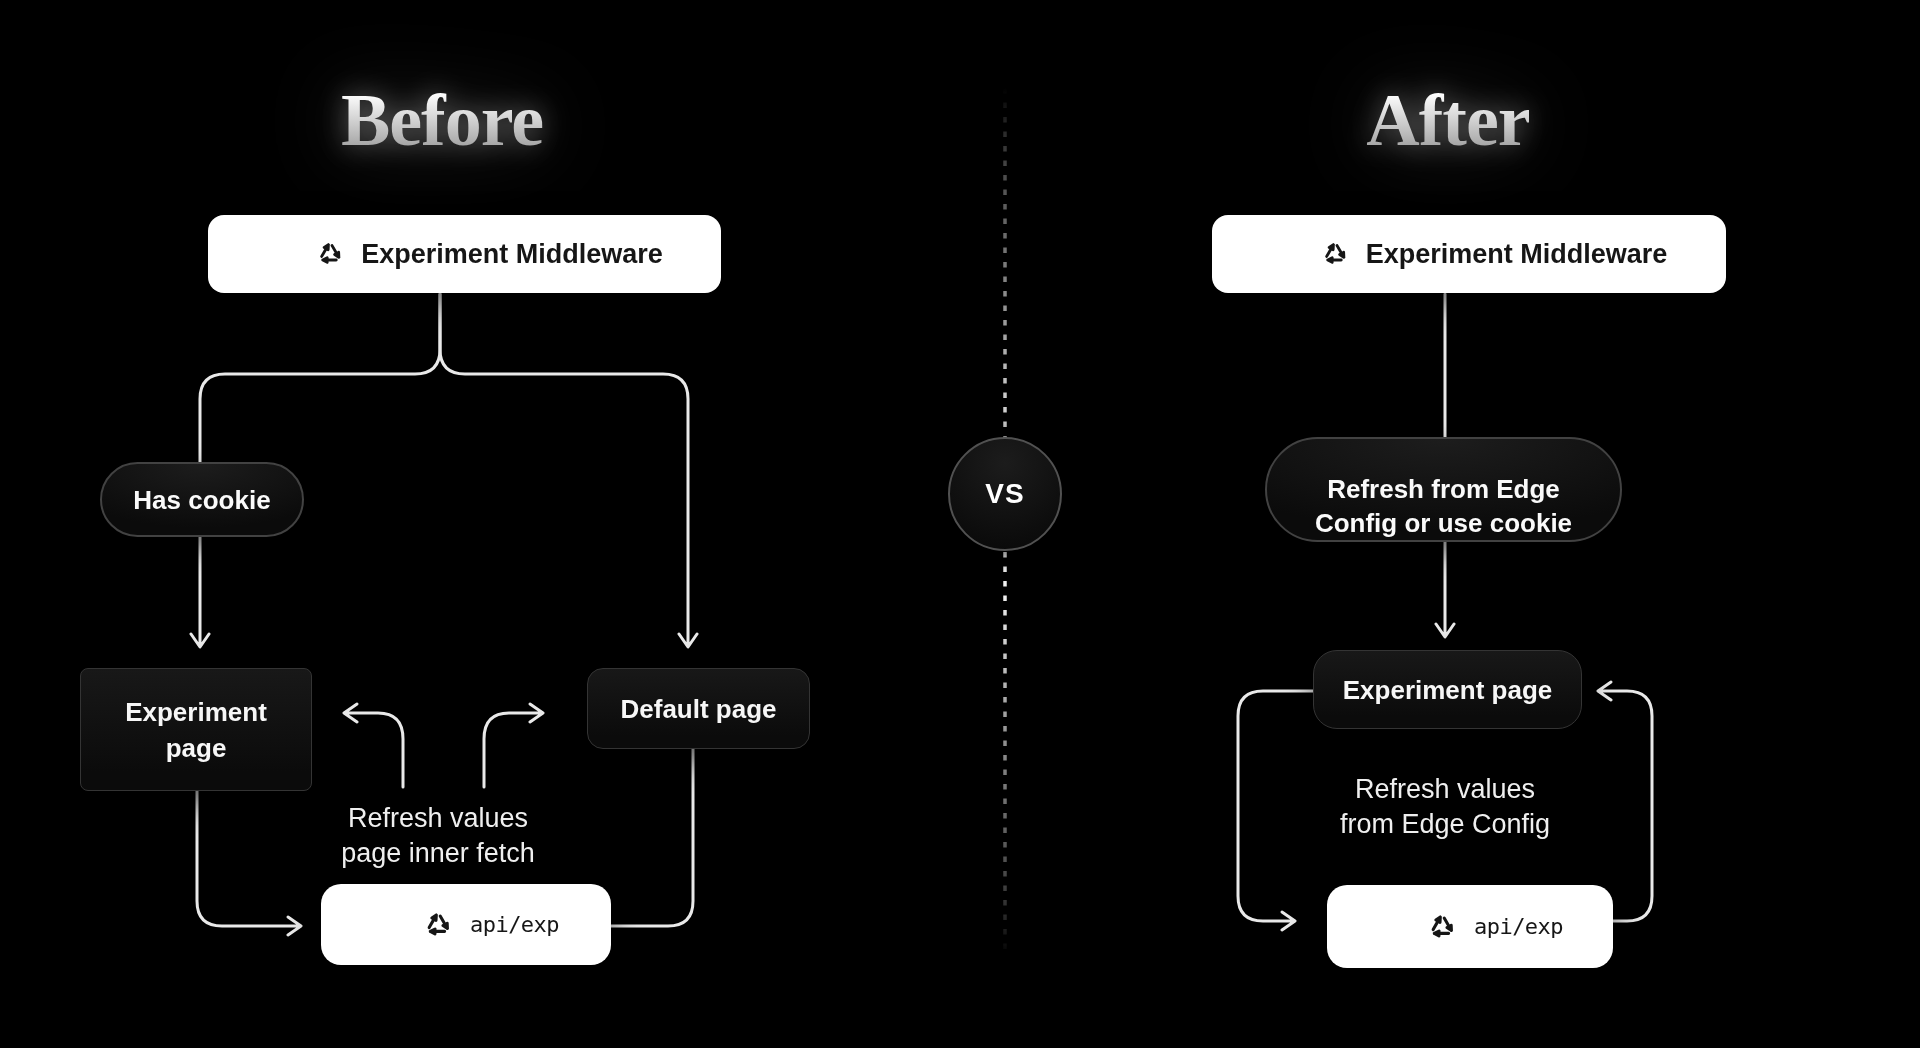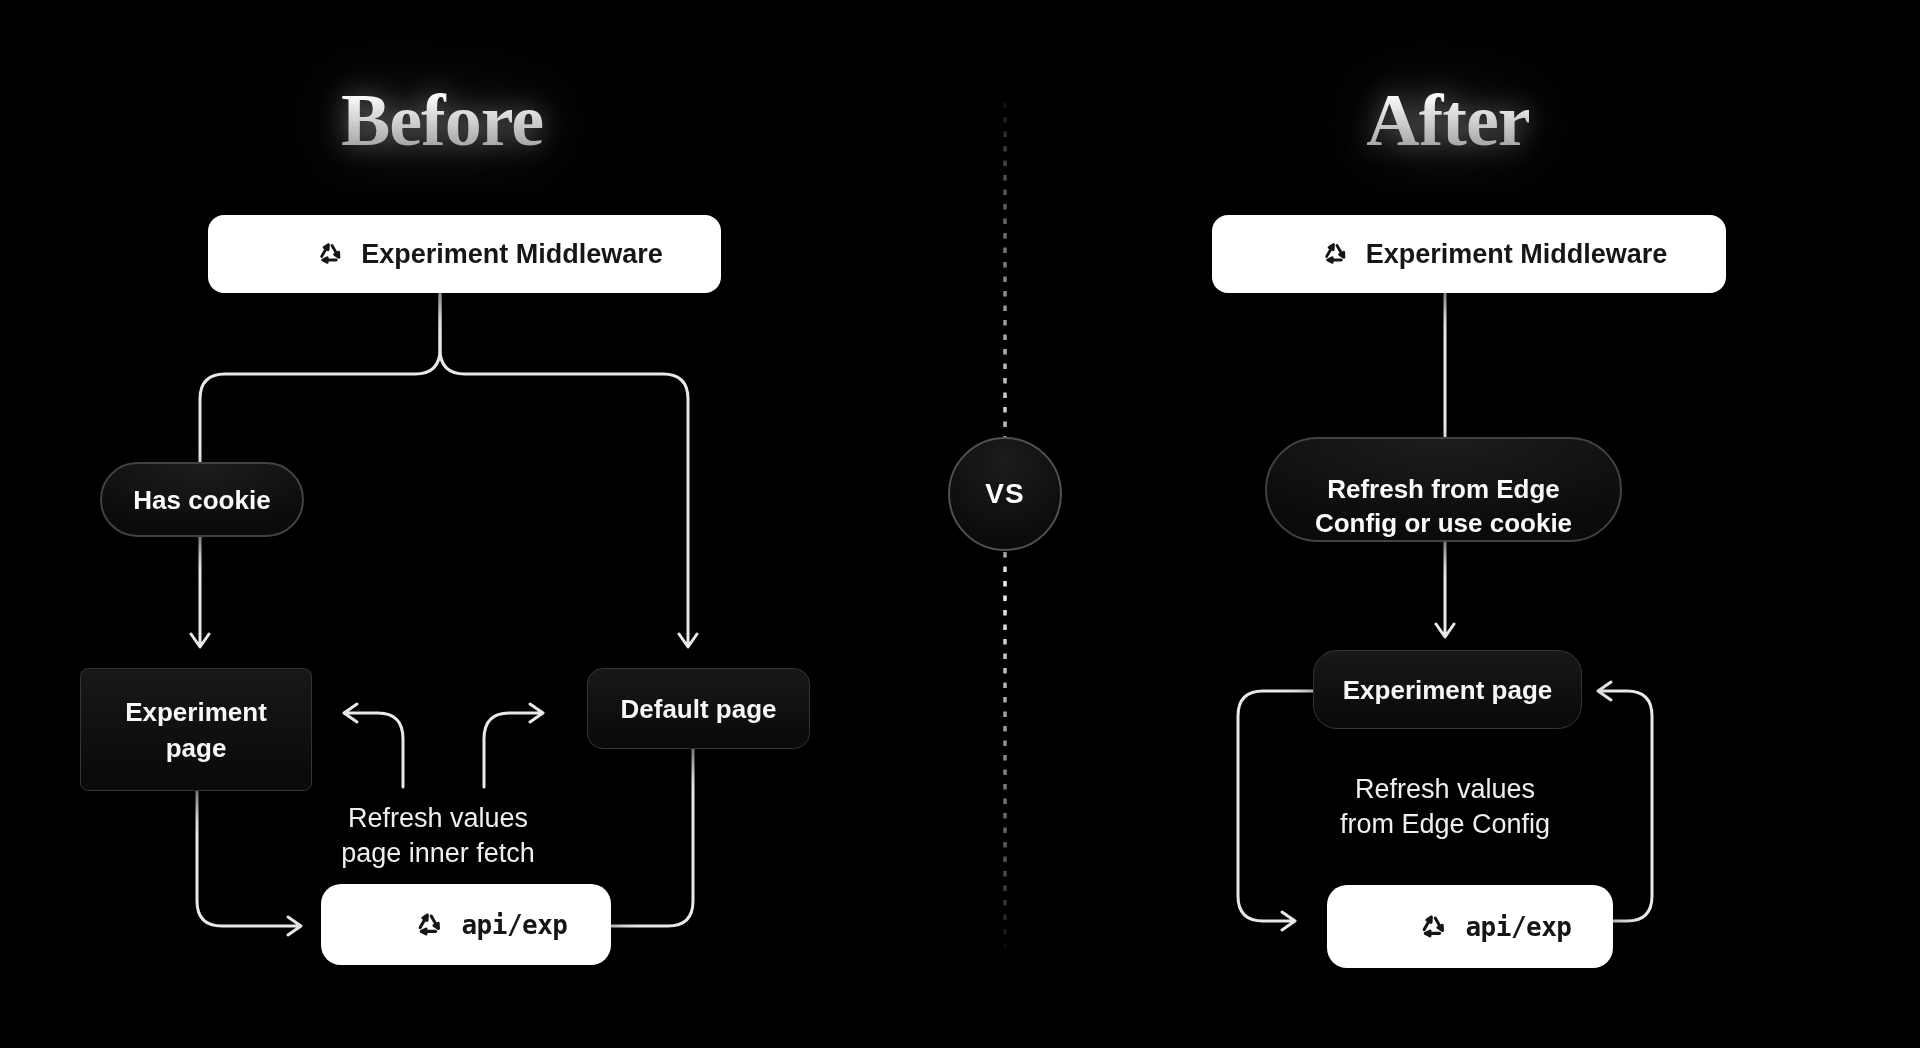--- a/index.html
+++ b/index.html
@@ -17,21 +17,21 @@
     font-family:Liberation Serif, serif;
   }
   .box-white{
     position:absolute;background:#ffffff;border-radius:16px;
     display:flex;align-items:center;justify-content:center;gap:15px;
     color:#161616;font-weight:700;font-size:27px;
     box-shadow:0 12px 30px rgba(0,0,0,.55);
     padding-left:48px;
   }
   .box-white .icon{width:32px;height:32px;color:#161616;flex:0 0 auto;}
-  .mono{font-family:"DejaVu Sans Mono",monospace;font-weight:700;font-size:26px;letter-spacing:-.5px;}
+  .mono{font-family:"DejaVu Sans Mono",monospace;font-weight:400;font-size:22px;letter-spacing:-.5px;}
   .box-dark{
     position:absolute;border-radius:8px;
     background:linear-gradient(180deg,#181818 0%,#0b0b0b 85%);
     border:1.5px solid #343434;
     display:flex;flex-direction:column;align-items:center;justify-content:center;
     color:#f7f7f7;font-weight:700;font-size:26px;line-height:36px;text-align:center;
     box-shadow:0 14px 30px rgba(0,0,0,.6);
   }
   .pill{
     position:absolute;border-radius:60px;

